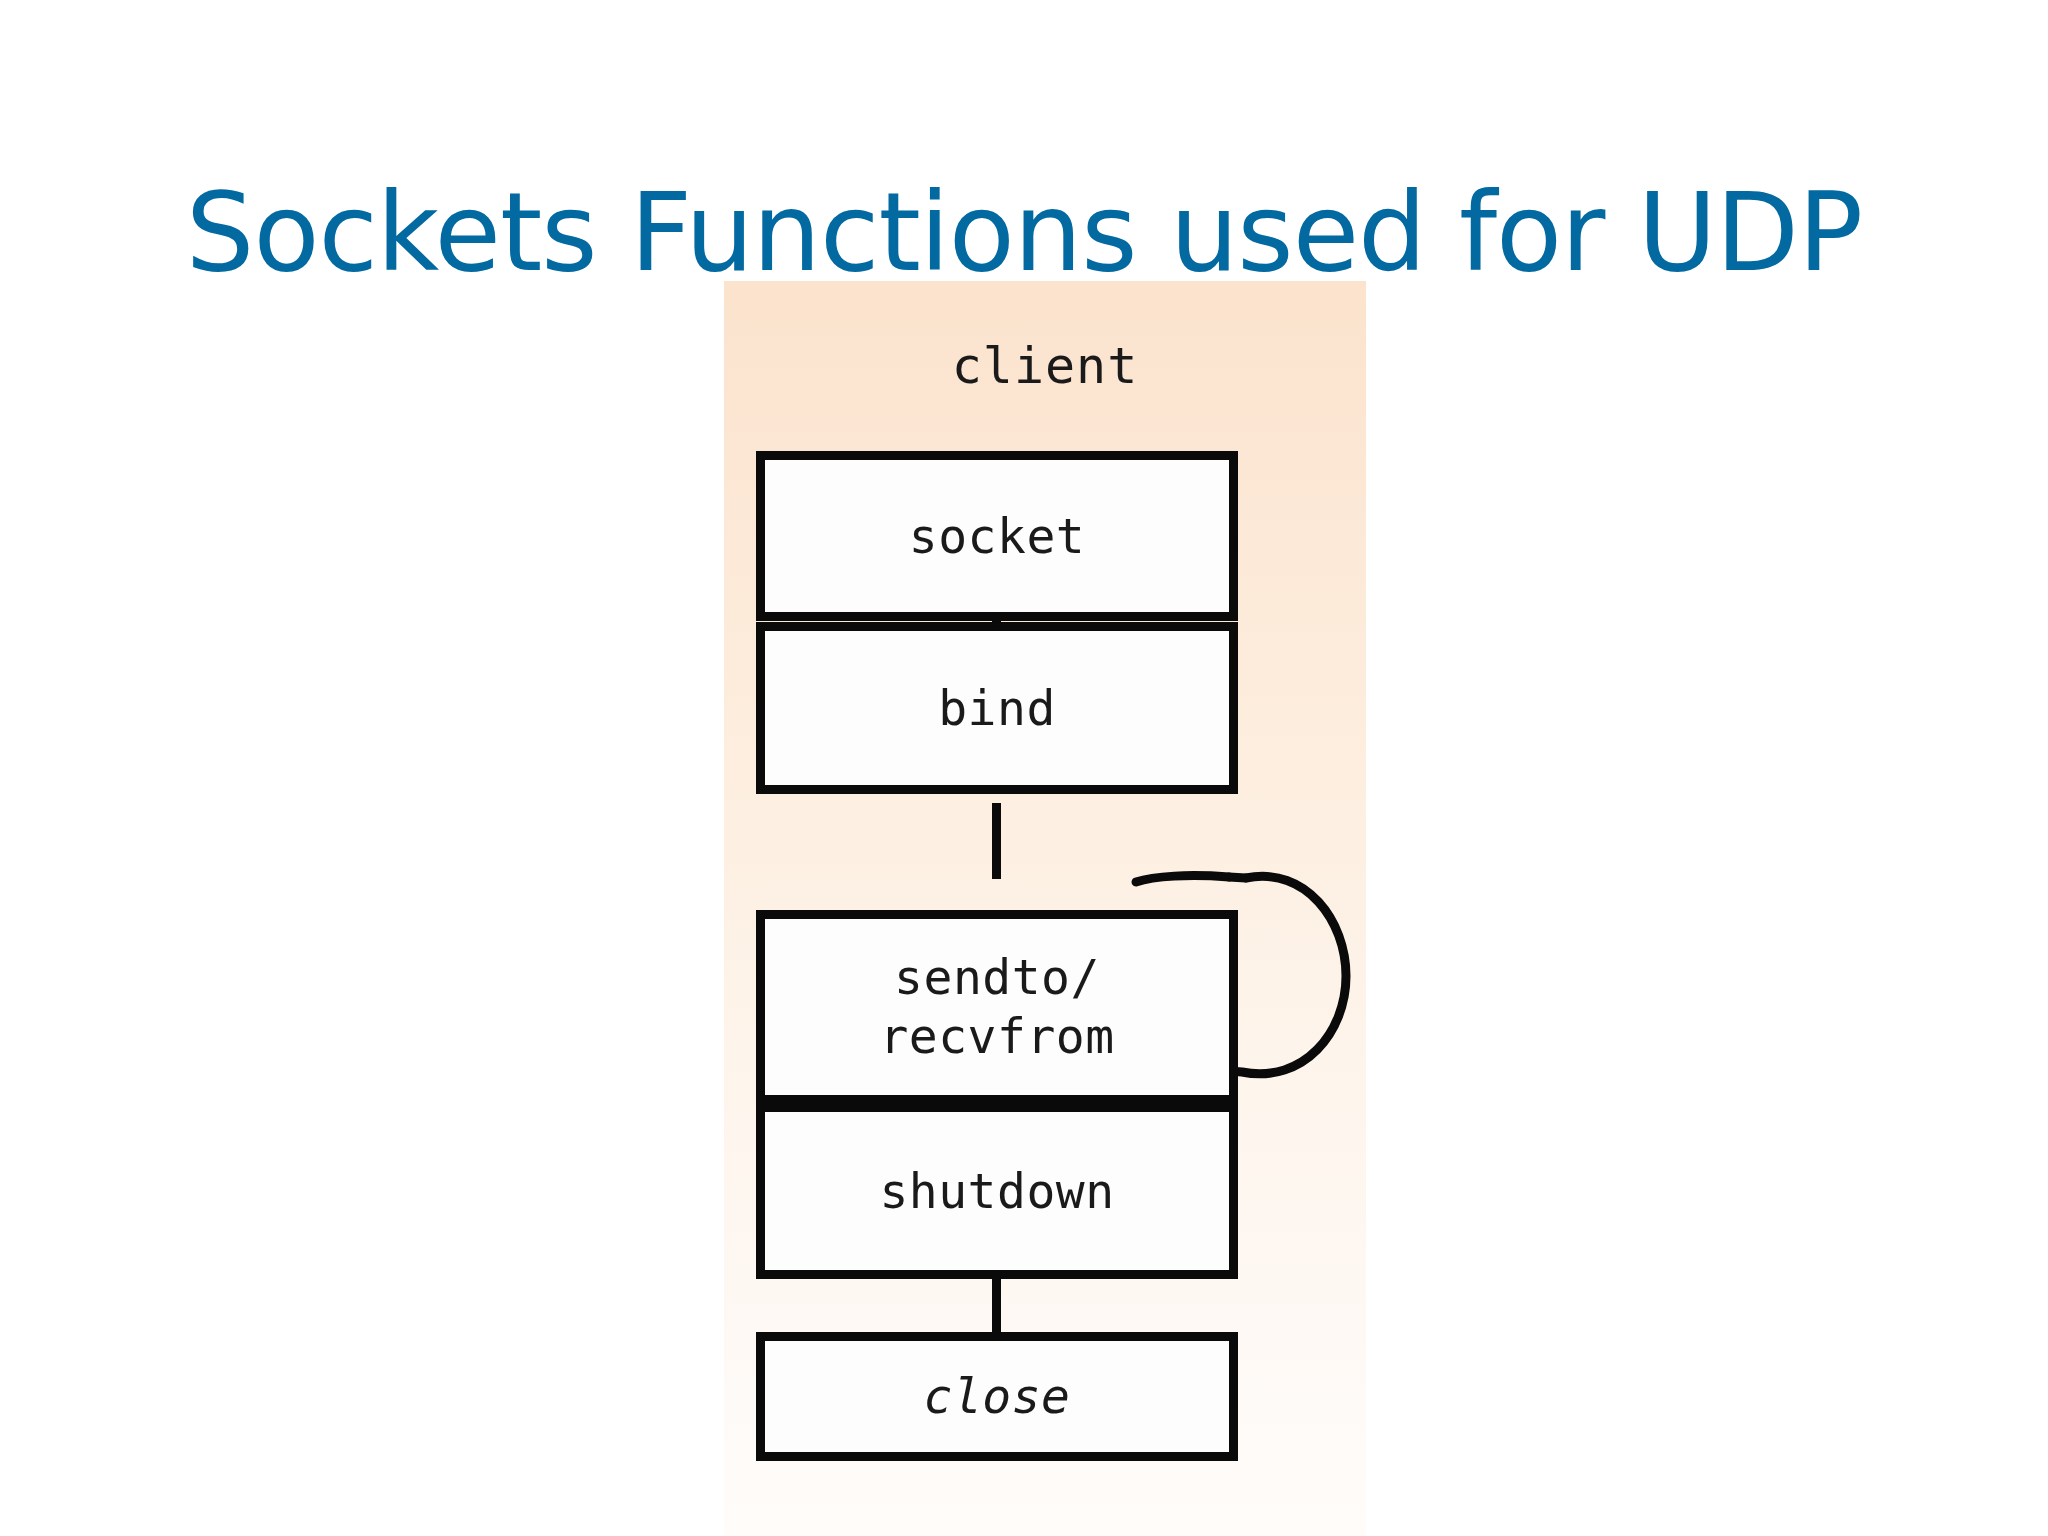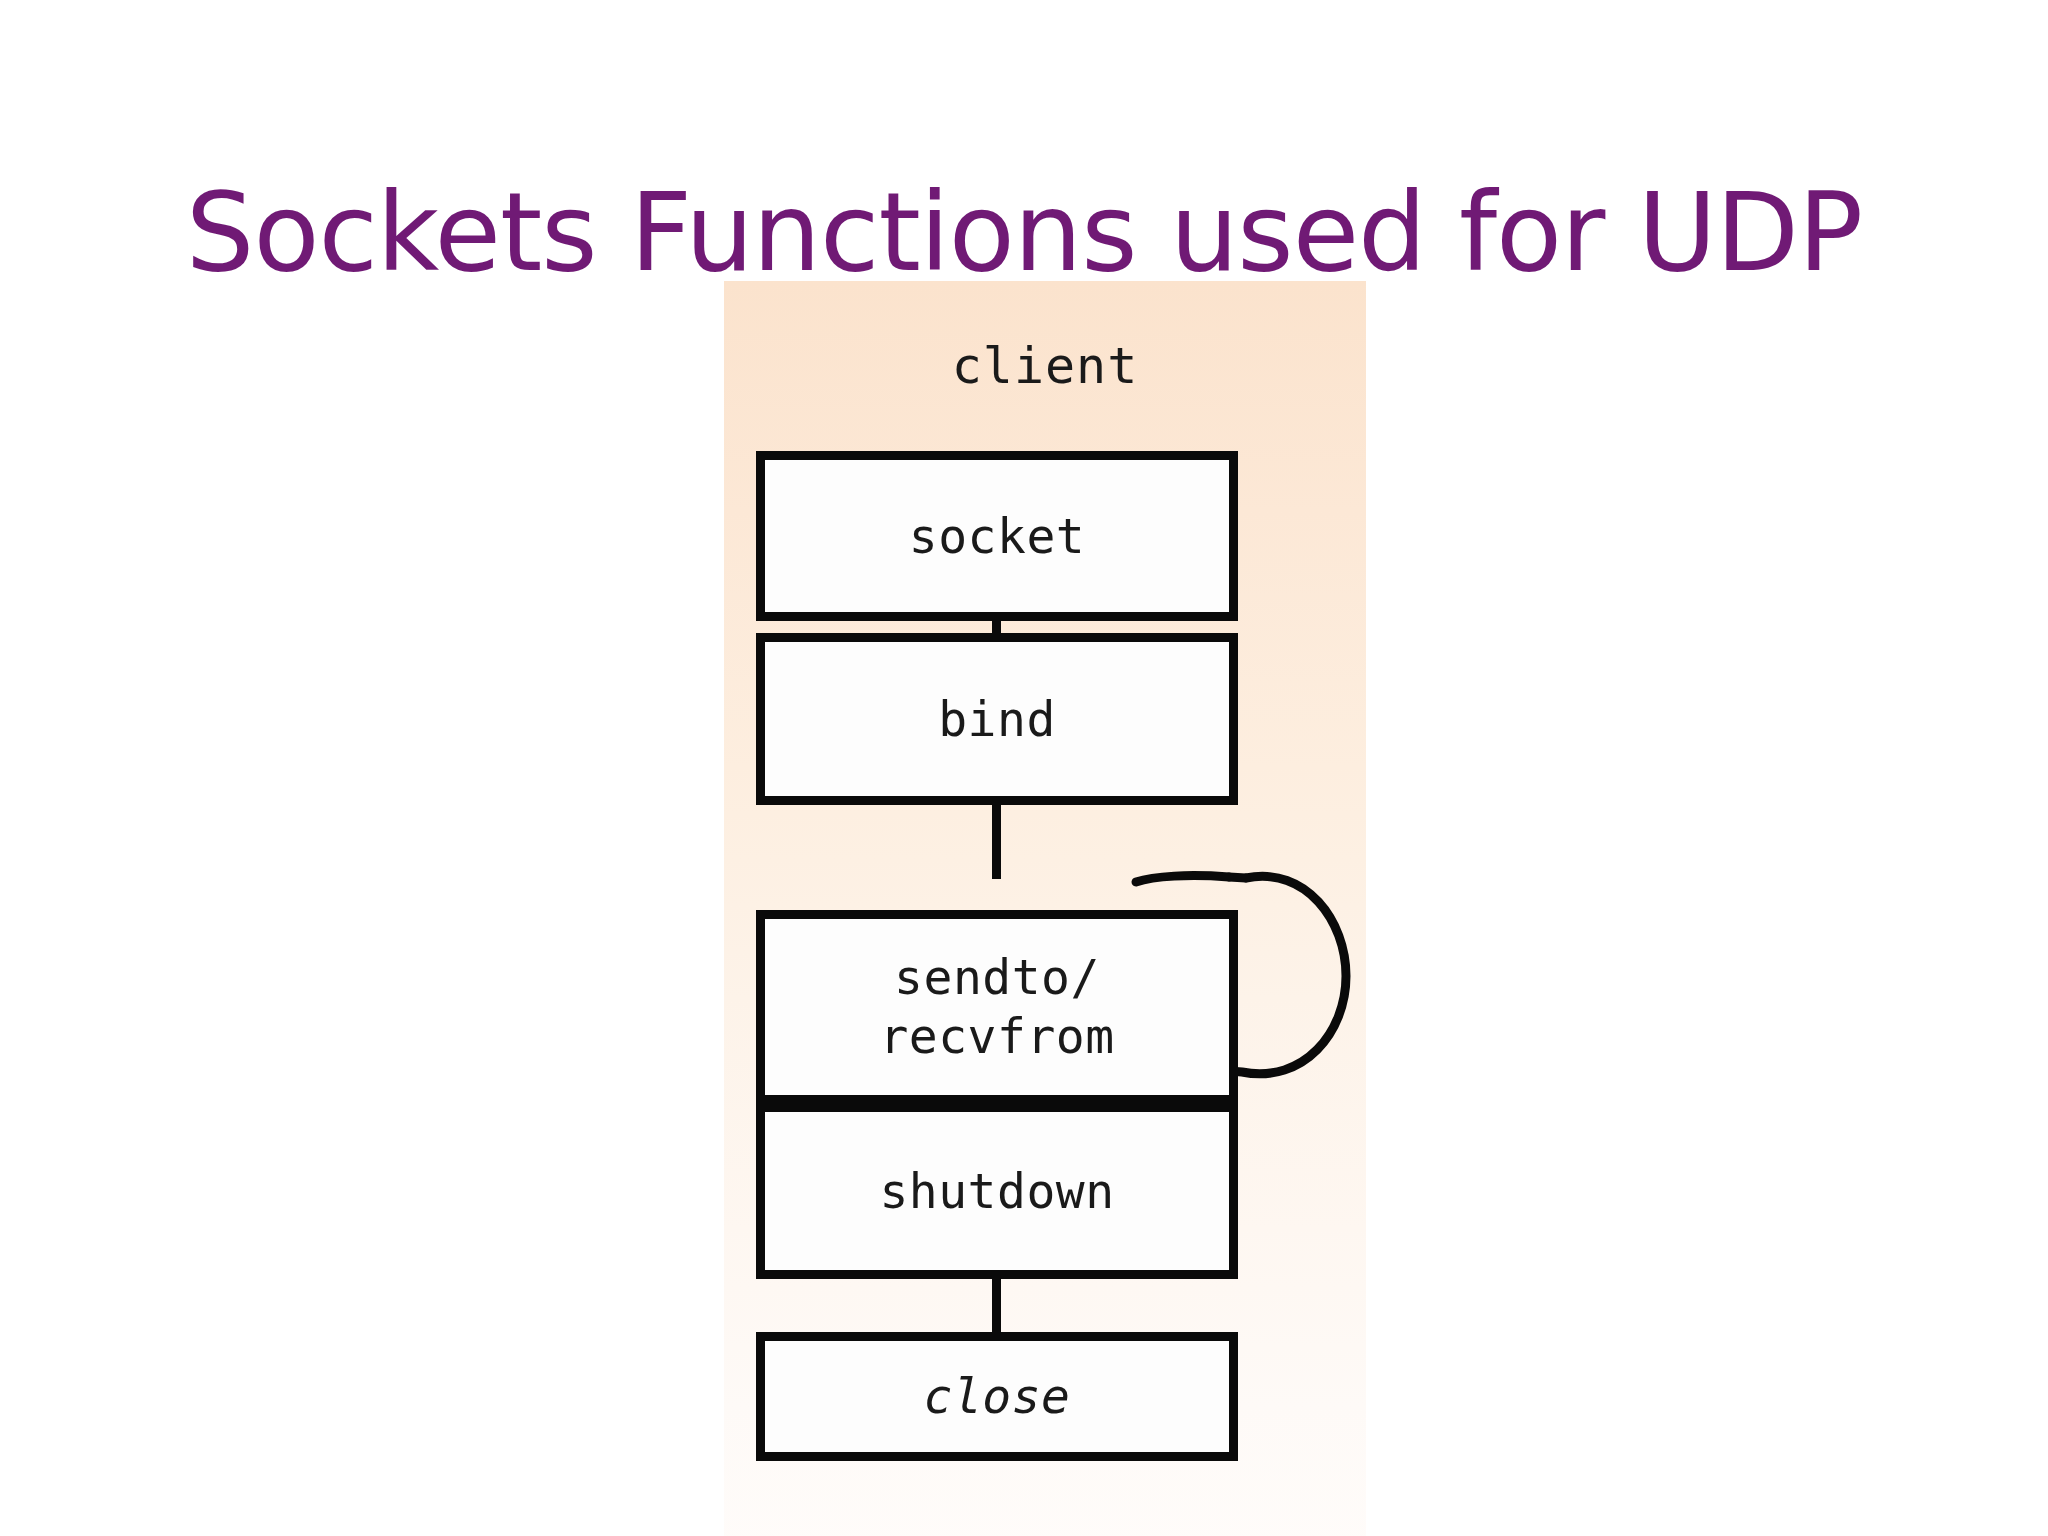--- a/index.html
+++ b/index.html
@@ -24,21 +24,21 @@
   #slide-title {
     position: absolute;
     left: 0;
     top: 104px;
     width: 2048px;
     text-align: center;
     font-family: "DejaVu Sans", "Liberation Sans", sans-serif;
     font-size: 108px;
     font-weight: 400;
     line-height: 1.05;
-    color: #701a75;
+    color: #0369a1;
     letter-spacing: -1px;
     white-space: nowrap;
   }
 
   
   #diagram-panel {
     position: absolute;
     left: 724px;
     top: 281px;
     width: 642px;
@@ -85,21 +85,21 @@
     font-family: "DejaVu Sans Mono", "Liberation Mono", monospace;
     font-size: 48px;
     line-height: 1.22;
     color: #1a1a1a;
     text-align: center;
     letter-spacing: 0.5px;
     white-space: pre-line;
   }
 
   #box-socket    { top: 170px; height: 170px; }
-  #box-bind      { top: 352px; height: 172px; }
+  #box-bind      { top: 341px; height: 172px; }
   #box-sendto    { top: 595px; height: 194px; margin-top: 34px; }
   #box-shutdown  { top: 822px; height: 176px; }
   #box-close     { top: 1051px; height: 129px; font-style: italic; }
 
   
   .connector {
     position: absolute;
     left: 268px;
     width: 9px;
     background: #0a0a0a;

